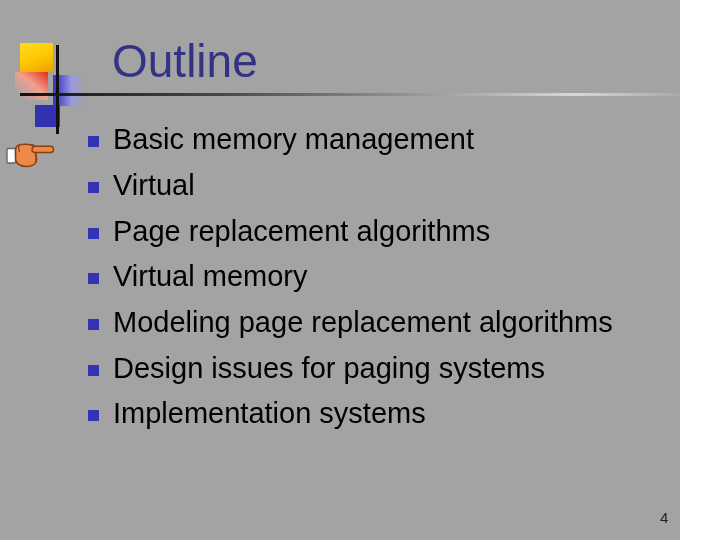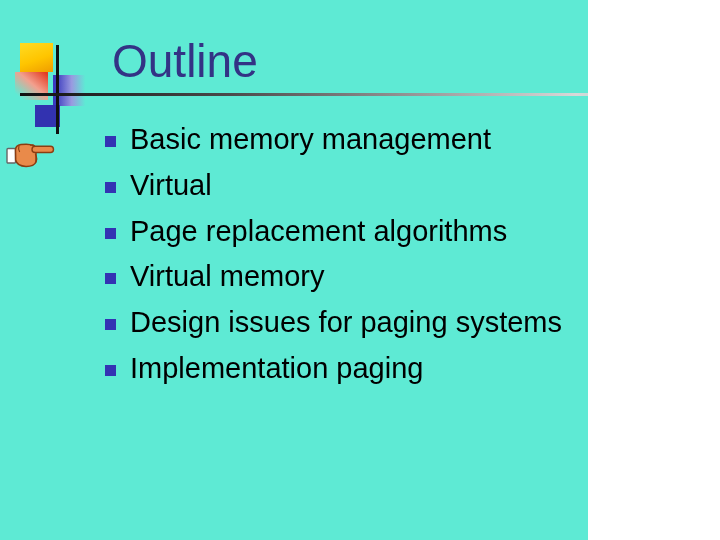--- a/index.html
+++ b/index.html
@@ -1,20 +1,20 @@
 <!DOCTYPE html>
 <html style="--title-text: #333385; --body-text: #000000; --bullet-marker: #3333B3; --decor-yellow: #FFC500; --decor-red: #E33B23; --decor-blue: #3A3ABE; --decor-blue-solid: #3232B0; --line-dark: #101010;"><head>
 <meta charset="utf-8">
 <style>
   html, body { margin: 0; padding: 0; background: #ffffff; }
   .slide {
     position: relative;
-    width: 588px;
+    width: 680px;
     height: 540px;
-    background: #5eead4;
+    background: #a3a3a3;
     overflow: hidden;
     font-family: "Liberation Sans", sans-serif;
   }
 
   
   .decor { position: absolute; left: 0; top: 0; width: 120px; height: 150px; }
   .sq { position: absolute; }
   .sq.yellow {
     left: 20px; top: 43px; width: 33px; height: 29px;
     background: linear-gradient(160deg, #FFD81E 8%, var(--decor-yellow, #FFC500) 55%, #EF9C00 100%);
@@ -49,21 +49,21 @@
     background: linear-gradient(to right,
       var(--line-dark, #101010) 0%, #4a4a4a 30%, #9a9a9a 58%,
       #d8d8d8 80%, rgba(255,255,255,0) 97%);
   }
 
   
   .hand { position: absolute; left: 5px; top: 136px; width: 50px; height: 36px; }
 
   
   .bullets {
-    position: absolute; left: 105px; top: 117px;
+    position: absolute; left: 88px; top: 117px;
     margin: 0; padding: 0; list-style: none;
   }
   .bullet {
     height: 45.7px;
     display: flex; align-items: center;
   }
   .marker {
     flex: none;
     width: 11px; height: 11px;
     position: relative; top: 2px;
@@ -129,28 +129,32 @@
       <li class="bullet">
         <span class="marker"></span>
         <span class="text">Page replacement algorithms</span>
       </li>
 
       <li class="bullet">
         <span class="marker"></span>
         <span class="text">Virtual memory</span>
       </li>
 
+      <li class="bullet">
+        <span class="marker"></span>
+        <span class="text">Modeling page replacement algorithms</span>
+      </li>
 
       <li class="bullet">
         <span class="marker"></span>
         <span class="text">Design issues for paging systems</span>
       </li>
 
       <li class="bullet">
         <span class="marker"></span>
-        <span class="text">Implementation paging</span>
+        <span class="text">Implementation systems</span>
       </li>
 
     </ul>
 
   <div class="pagenum">4</div>
 
 </div>
 
 </body></html>

